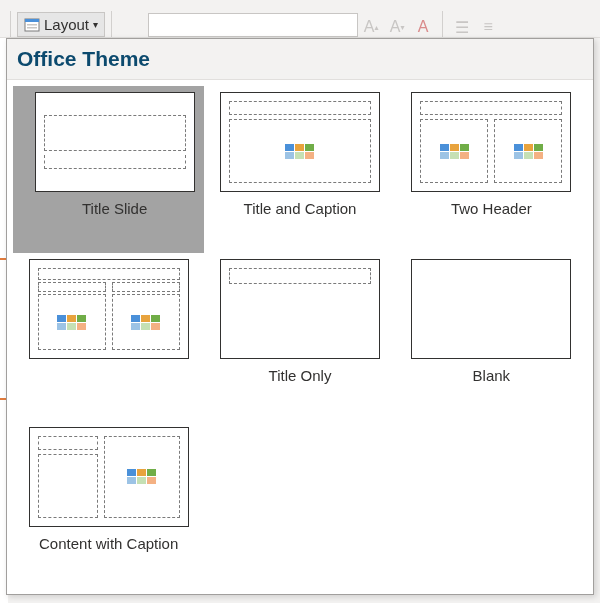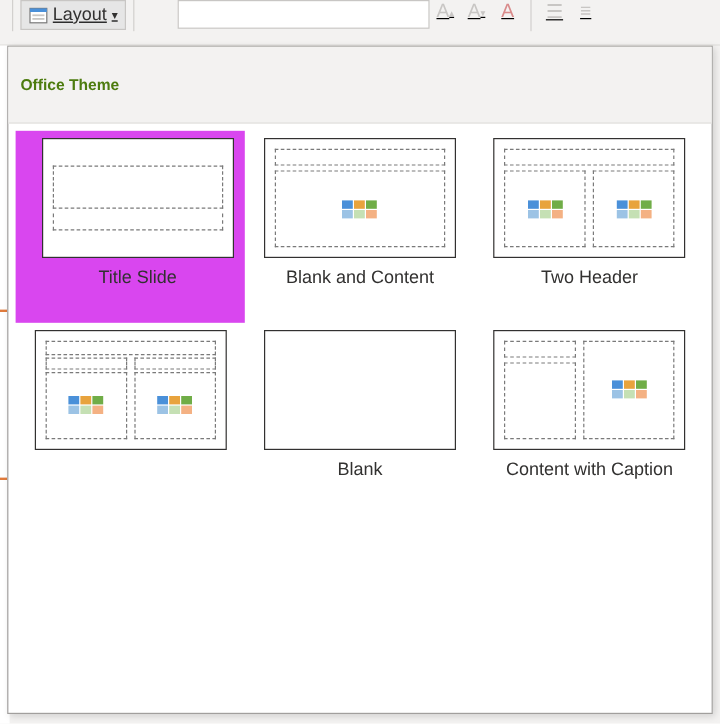--- a/index.html
+++ b/index.html
@@ -1,33 +1,33 @@
 <!DOCTYPE html>
 <html><head>
 <meta charset="utf-8">
 <style>
 * { box-sizing: border-box; margin: 0; padding: 0; font-family: "Segoe UI", Arial, sans-serif; }
 body { width: 600px; height: 603px; background: #f3f2f1; overflow: hidden; position: relative; }
 
-.ribbon { height: 38px; background: #f3f2f1; display: flex; align-items: flex-start; padding: 0 4px; border-bottom: 1px solid #e1dfdd; position: relative; text-decoration: underline; }
+.ribbon { height: 38px; background: #f3f2f1; display: flex; align-items: flex-end; padding: 0 4px; border-bottom: 1px solid #e1dfdd; position: relative; }
 .sep { width: 1px; height: 26px; background: #d2d0ce; margin: 0 6px; }
 
 .layout-btn { display: flex; align-items: center; gap: 4px; padding: 3px 6px; background: #e6e6e6; border: 1px solid #c8c6c4; font-size: 15px; color: #323130; cursor: pointer; }
 .layout-btn svg { width: 16px; height: 16px; }
 .caret { font-size: 10px; color: #323130; }
 
 .fontbox { width: 210px; height: 24px; border: 1px solid #c8c6c4; background: #fff; margin-left: 30px; }
 
 .rbtn { width: 20px; height: 20px; display: flex; align-items: center; justify-content: center; color: #c8c6c4; font-size: 16px; margin: 0 3px; }
 
 .panel { position: absolute; top: 38px; left: 6px; right: 6px; bottom: 8px; background: #fff; border: 1px solid #a19f9d; box-shadow: 2px 2px 6px rgba(0,0,0,0.15); display: flex; flex-direction: column; }
-.panel-header { background: #f3f2f1; padding: 24px 10px; font-size: 13px; font-weight: 600; color: #4d7c0f; border-bottom: 1px solid #e1dfdd; }
+.panel-header { background: #f3f2f1; padding: 8px 10px; font-size: 21px; font-weight: 600; color: #0c4a6e; border-bottom: 1px solid #e1dfdd; }
 .grid { flex: 1; display: grid; grid-template-columns: repeat(3,1fr); grid-template-rows: repeat(3,1fr); padding: 6px; }
 .cell { display: flex; flex-direction: column; align-items: center; justify-content: flex-start; padding: 6px 4px; gap: 8px; }
-.cell.selected { background: #d946ef; padding-left: 16px; }
+.cell.selected { background: #a3a3a3; padding-left: 16px; }
 .thumb { width: 160px; height: 100px; border: 1px solid #323130; background: #fff; position: relative; padding: 6px; }
 .lbl { font-size: 15px; color: #323130; text-align: center; line-height: 1.2; }
 
 .ph { position: absolute; border: 1px dashed #7a7a7a; background: #fff; }
 .title-main { left: 8px; right: 8px; top: 22px; height: 36px; }
 .title-sub { left: 8px; right: 8px; top: 62px; height: 14px; border-top: none; }
 
 .tc-title { left: 8px; right: 8px; top: 8px; height: 14px; }
 .tc-body { left: 8px; right: 8px; top: 26px; bottom: 8px; display:flex; align-items:center; justify-content:center; }
 
@@ -111,21 +111,21 @@
             <div class="icons">
               <span class="i1"></span>
               <span class="i2"></span>
               <span class="i3"></span>
               <span class="i4"></span>
               <span class="i5"></span>
               <span class="i6"></span>
             </div>
           </div>
       </div>
-      <div class="lbl">Blank and Content</div>
+      <div class="lbl">Title and Caption</div>
     </div>
 
 
     <div class="cell">
       <div class="thumb">
         <div class="ph two-title"></div>
         <div class="ph two-left">
             <div class="icons">
               <span class="i1"></span>
               <span class="i2"></span>
@@ -170,20 +170,26 @@
               <span class="i2"></span>
               <span class="i3"></span>
               <span class="i4"></span>
               <span class="i5"></span>
               <span class="i6"></span>
             </div>
           </div>
       </div>
     </div>
 
+    <div class="cell">
+      <div class="thumb">
+        <div class="ph to-title"></div>
+      </div>
+      <div class="lbl">Title Only</div>
+    </div>
 
     <div class="cell">
       <div class="thumb"></div>
       <div class="lbl">Blank</div>
     </div>
 
     <div class="cell">
       <div class="thumb">
         <div class="ph cc-tt"></div>
         <div class="ph" style="left:8px;top:26px;width:60px;bottom:8px"></div>

